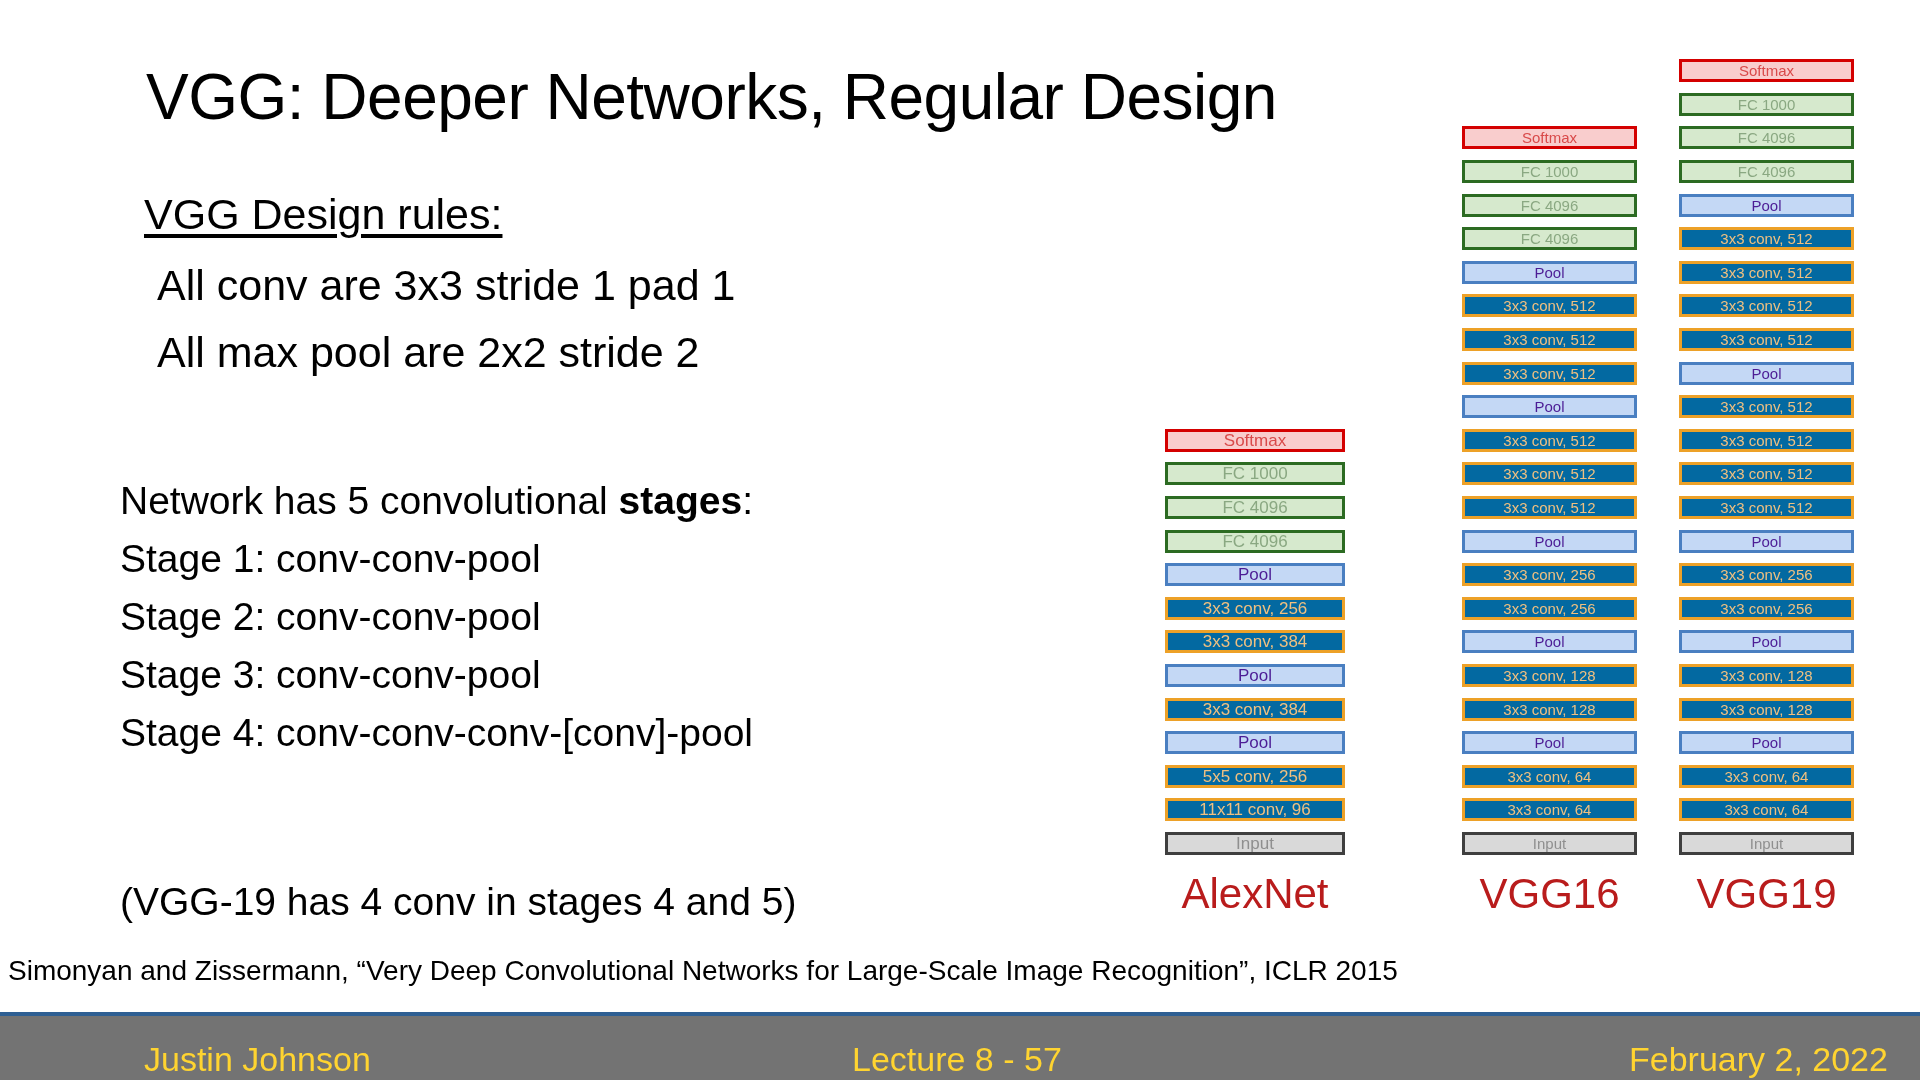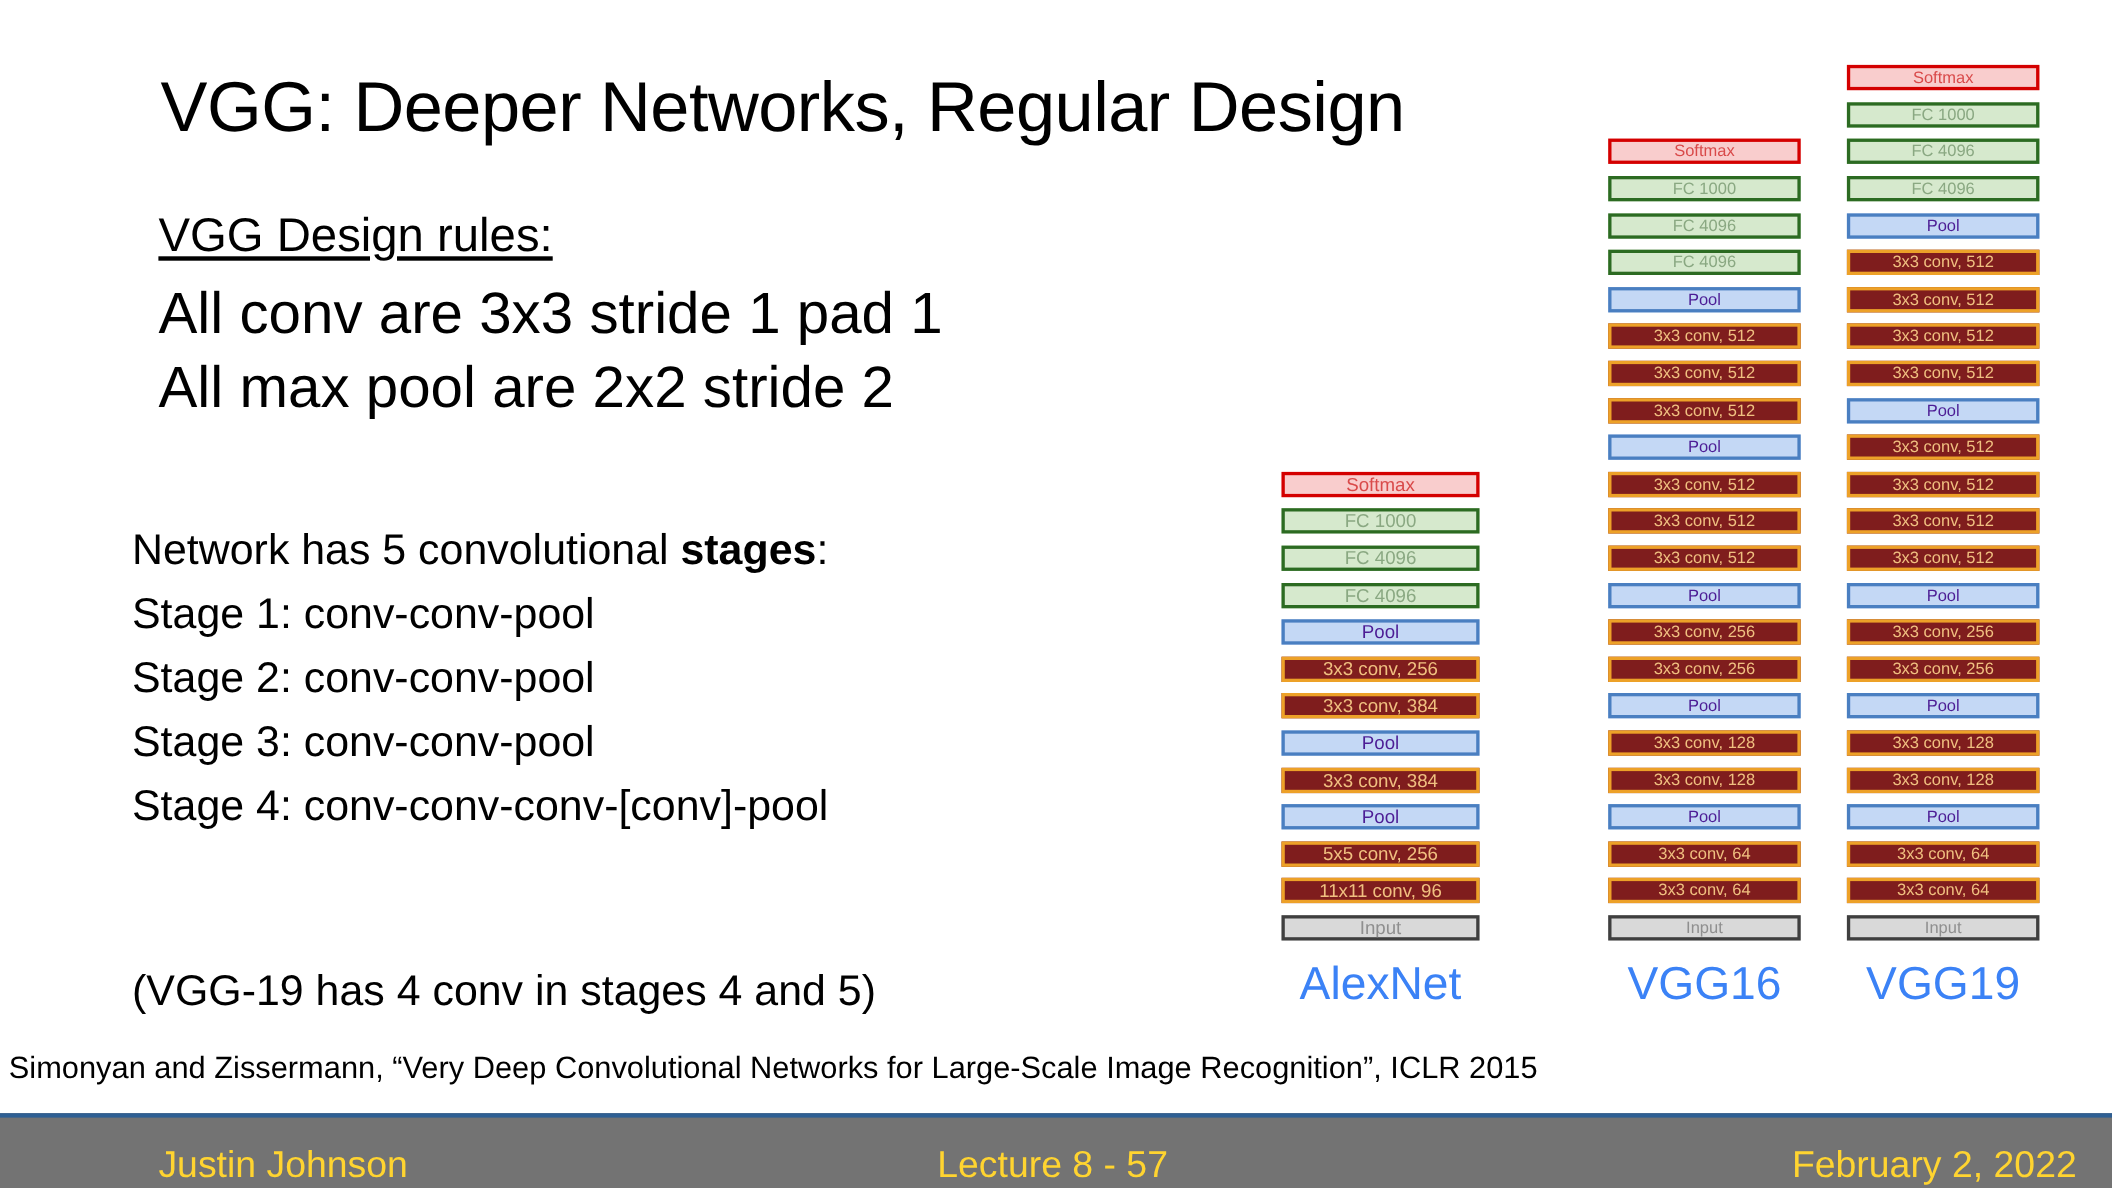--- a/index.html
+++ b/index.html
@@ -33,23 +33,23 @@
     position: absolute;
     left: 144px;
     top: 190px;
     font-size: 43px;
     text-decoration: underline;
     text-underline-offset: 5px;
     white-space: nowrap;
   }
   .rules-list {
     position: absolute;
-    left: 144px;
+    left: 157px;
     top: 252px;
-    font-size: 53px;
+    font-size: 43px;
     line-height: 67px;
   }
   .rules-list div { white-space: nowrap; }
 
   .stages-block {
     position: absolute;
     left: 120px;
     top: 472px;
     font-size: 39px;
     line-height: 58px;
@@ -88,29 +88,29 @@
     font-size: 17px;
     line-height: 1;
     white-space: nowrap;
     overflow: hidden;
   }
   .layer-box.small { font-size: 15px; }
 
   .t-softmax { background: #f9cdcd; border-color: #d40000; color: #d94a4a; }
   .t-fc      { background: #d6e9cd; border-color: #2c6b22; color: #8aa882; }
   .t-pool    { background: #c4d8f5; border-color: #4a7fc1; color: #4c1d95; }
-  .t-conv    { background: #7f1d1d; border-color: #eda128; color: #f0c080; }
+  .t-conv    { background: #0369a1; border-color: #eda128; color: #f0c080; }
   .t-input   { background: #d9d9d9; border-color: #3f3f3f; color: #8f8f8f; }
 
   .net-label {
     position: absolute;
     font-size: 42px;
     text-align: center;
     white-space: nowrap;
-    color: #3b82f6;
+    color: #b91c1c;
   }
 
   
   .footer-bar {
     position: absolute;
     left: 0;
     top: 1012px;
     width: 1920px;
     height: 72px;
     background: #737373;

